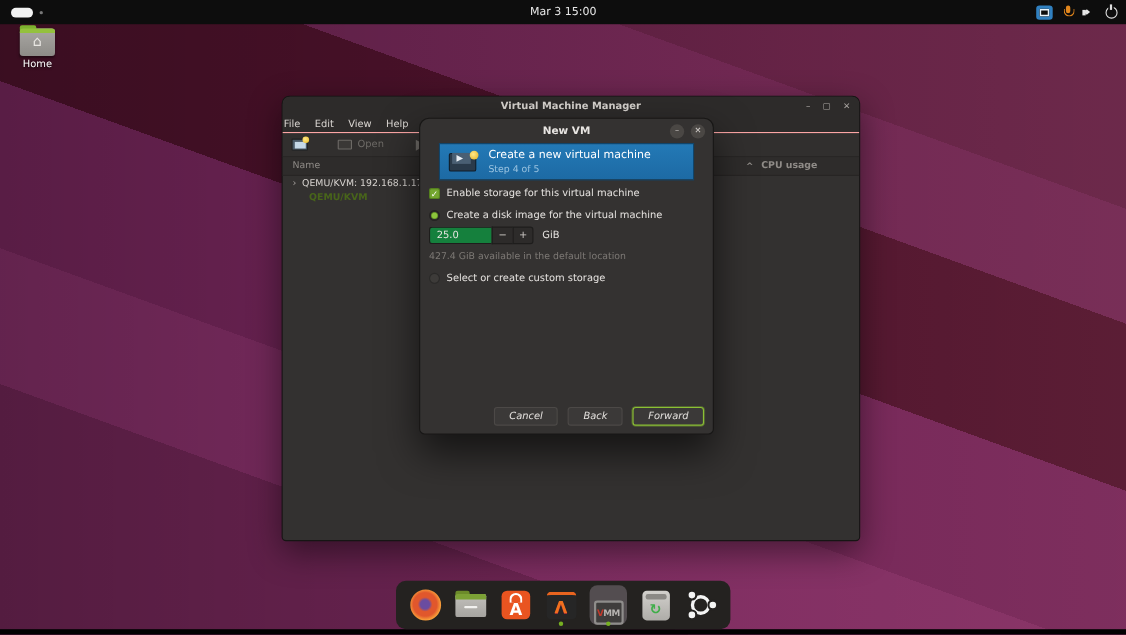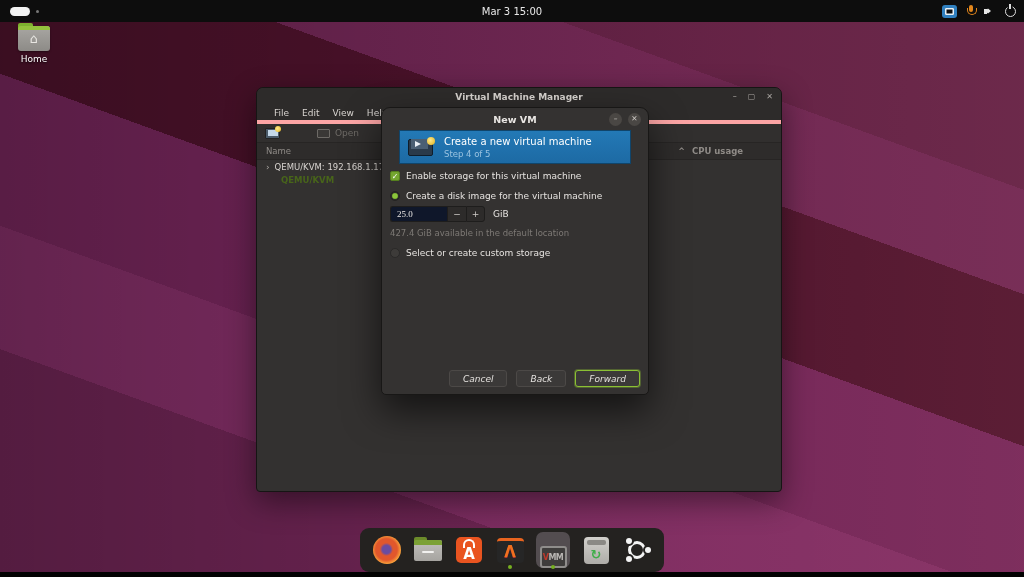--- a/index.html
+++ b/index.html
@@ -49,24 +49,24 @@
 
   
   .win { position:absolute; left:256px; top:87px; width:526px; height:405px;
     background:#333130; border:1px solid #161514; border-radius:7px 7px 4px 4px;
     box-shadow:0 10px 30px rgba(0,0,0,0.45); z-index:3; }
   .win-titlebar { position:relative; height:17px; background:#2d2b2a; border-radius:7px 7px 0 0;
     display:flex; align-items:center; justify-content:center; }
   .win-title { color:#d5d1cd; font-size:9px; font-weight:bold; }
   .win-controls { position:absolute; right:8px; top:0; bottom:0; display:flex; gap:11px; align-items:center; color:#a8a4a0; font-size:8px; }
   .win-controls span { line-height:8px; }
-  .menubar { height:15px; background:#2d2b2a; display:flex; align-items:center; gap:13px; padding-left:17px; }
+  .menubar { height:15px; background:#2d2b2a; display:flex; align-items:center; gap:13px; padding-left:1px; }
   .menu-item { color:#d8d4d0; font-size:9px; }
-  .toolbar { height:23px; background:#312f2e; border-top:4px solid #fca5a5; border-bottom:1px solid #272524;
-    display:flex; align-items:center; gap:29px; padding-left:8px; }
+  .toolbar { height:23px; background:#312f2e; border-top:1px solid #fca5a5; border-bottom:1px solid #272524;
+    display:flex; align-items:center; gap:19px; padding-left:8px; }
   .tb-newvm { position:relative; width:15px; height:11px; background:#4a5a68; border:1px solid #222; border-radius:1px; }
   .tb-newvm::before { content:""; position:absolute; inset:1.5px; background:#c4d8e8; }
   .tb-newvm::after { content:""; position:absolute; right:-2px; top:-3px; width:6px; height:6px; border-radius:50%;
     background:radial-gradient(circle at 40% 40%, #ffe98a, #e8b820); }
   .tb-open { display:flex; align-items:center; gap:5px; margin-left:8px; }
   .tb-monitor { width:13px; height:9px; border:1.5px solid #6d6a66; border-radius:1px; background:#3a3836; }
   .tb-open-label { color:#6d6a66; font-size:9px; }
   .tb-play { width:0; height:0; margin-left:10px; border-style:solid; border-width:5.5px 0 5.5px 9px; border-color:transparent transparent transparent #6d6a66; }
   .tb-pause { display:flex; gap:2.5px; margin-left:8px; }
   .tb-pause i { width:3px; height:10px; background:#6d6a66; }
@@ -102,22 +102,22 @@
   .dlg-body { padding:7px 8px 0 8px; }
   .opt-row { display:flex; align-items:center; gap:6px; }
   .opt-label { color:#e6e3e0; font-size:9px; }
   .checkbox { width:10px; height:10px; border-radius:2px; background:#74a62f; border:1px solid #55801e;
     color:#fff; font-size:8px; line-height:9px; text-align:center; }
   .radio { width:10px; height:10px; border-radius:50%; }
   .radio.sel { background:radial-gradient(circle, #8cc43c 0 40%, #45681c 58%, #2e2c2a 62%); border:1px solid #242322; }
   .radio.unsel { background:#3d3b39; border:1px solid #2a2928; }
 
   .spin-row { display:flex; align-items:center; margin-top:5px; }
-  .spin-entry { width:57px; height:16px; background:#0f172a; border:1px solid #1e1d1c; border-right:none;
-    border-radius:3px 0 0 3px; color:#e8e5e2; font-size:9px; display:flex; align-items:center; padding-left:6px;font-family:Liberation Serif, serif; }
+  .spin-entry { width:57px; height:16px; background:#15803d; border:1px solid #1e1d1c; border-right:none;
+    border-radius:3px 0 0 3px; color:#e8e5e2; font-size:9px; display:flex; align-items:center; padding-left:6px; }
   .spin-btn { width:19px; height:16px; background:#2d2b2a; border:1px solid #1e1d1c; border-right:none;
     color:#cfcbc7; font-size:9px; display:flex; align-items:center; justify-content:center; }
   .spin-btn.last { border-right:1px solid #1e1d1c; border-radius:0 3px 3px 0; }
   .unit-label { margin-left:8px; color:#e6e3e0; font-size:9px; }
   .note { margin-top:6px; color:#7d7975; font-size:8.5px; }
 
   .manage-row { display:flex; align-items:center; gap:4px; margin-top:4px; }
   .manage-btn { height:17px; padding:0 8px; background:#3a3837; border:1px solid #2b2a29; border-radius:3px;
     color:#7b7774; font-size:9px; display:flex; align-items:center; }
   .custom-field { width:117px; height:16px; background:#2f2d2c; border:1px solid #252423; border-radius:3px; }

